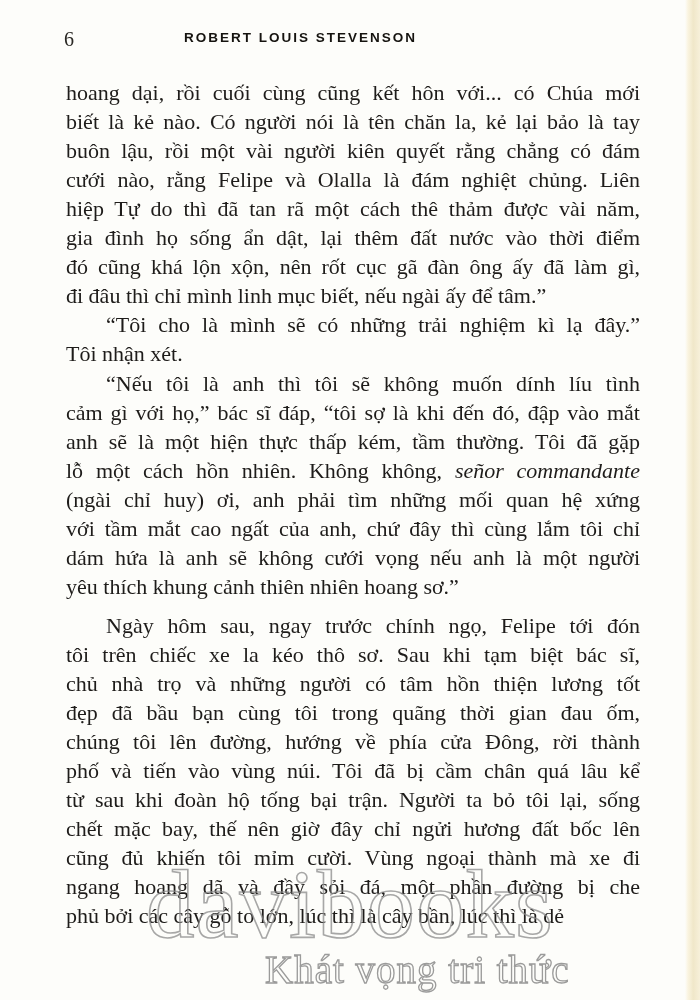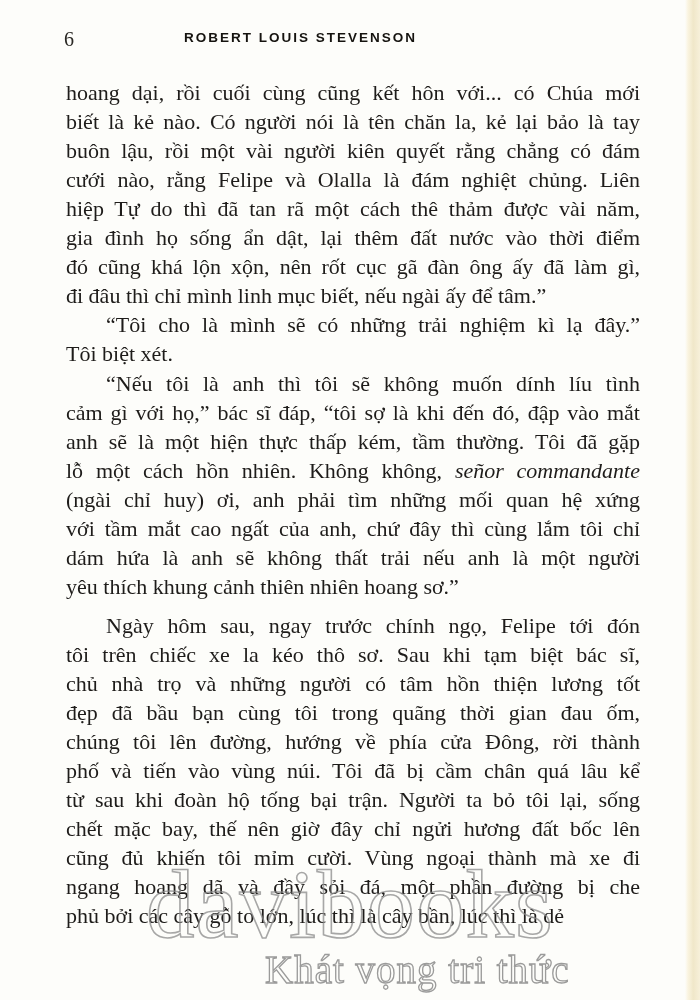--- a/index.html
+++ b/index.html
@@ -95,30 +95,30 @@
       <div class="line just">biết là kẻ nào. Có người nói là tên chăn la, kẻ lại bảo là tay</div>
       <div class="line just">buôn lậu, rồi một vài người kiên quyết rằng chẳng có đám</div>
       <div class="line just">cưới nào, rằng Felipe và Olalla là đám nghiệt chủng. Liên</div>
       <div class="line just">hiệp Tự do thì đã tan rã một cách thê thảm được vài năm,</div>
       <div class="line just">gia đình họ sống ẩn dật, lại thêm đất nước vào thời điểm</div>
       <div class="line just">đó cũng khá lộn xộn, nên rốt cục gã đàn ông ấy đã làm gì,</div>
       <div class="line">đi đâu thì chỉ mình linh mục biết, nếu ngài ấy để tâm.”</div>
     </div>
     <div class="para">
       <div class="line just indent">“Tôi cho là mình sẽ có những trải nghiệm kì lạ đây.”</div>
-      <div class="line">Tôi biệt xét.</div>
+      <div class="line">Tôi nhận xét.</div>
     </div>
     <div class="para" style="margin-top: 1px;">
       <div class="line just indent">“Nếu tôi là anh thì tôi sẽ không muốn dính líu tình</div>
       <div class="line just">cảm gì với họ,” bác sĩ đáp, “tôi sợ là khi đến đó, đập vào mắt</div>
       <div class="line just">anh sẽ là một hiện thực thấp kém, tầm thường. Tôi đã gặp</div>
       <div class="line just">lỗ một cách hồn nhiên. Không không, <em>señor commandante</em></div>
       <div class="line just">(ngài chỉ huy) ơi, anh phải tìm những mối quan hệ xứng</div>
       <div class="line just">với tầm mắt cao ngất của anh, chứ đây thì cùng lắm tôi chỉ</div>
-      <div class="line just">dám hứa là anh sẽ không thất trải nếu anh là một người</div>
+      <div class="line just">dám hứa là anh sẽ không cưới vọng nếu anh là một người</div>
       <div class="line">yêu thích khung cảnh thiên nhiên hoang sơ.”</div>
     </div>
     <div class="para" style="margin-top: 10px;">
       <div class="line just indent">Ngày hôm sau, ngay trước chính ngọ, Felipe tới đón</div>
       <div class="line just">tôi trên chiếc xe la kéo thô sơ. Sau khi tạm biệt bác sĩ,</div>
       <div class="line just">chủ nhà trọ và những người có tâm hồn thiện lương tốt</div>
       <div class="line just">đẹp đã bầu bạn cùng tôi trong quãng thời gian đau ốm,</div>
       <div class="line just">chúng tôi lên đường, hướng về phía cửa Đông, rời thành</div>
       <div class="line just">phố và tiến vào vùng núi. Tôi đã bị cầm chân quá lâu kể</div>
       <div class="line just">từ sau khi đoàn hộ tống bại trận. Người ta bỏ tôi lại, sống</div>

